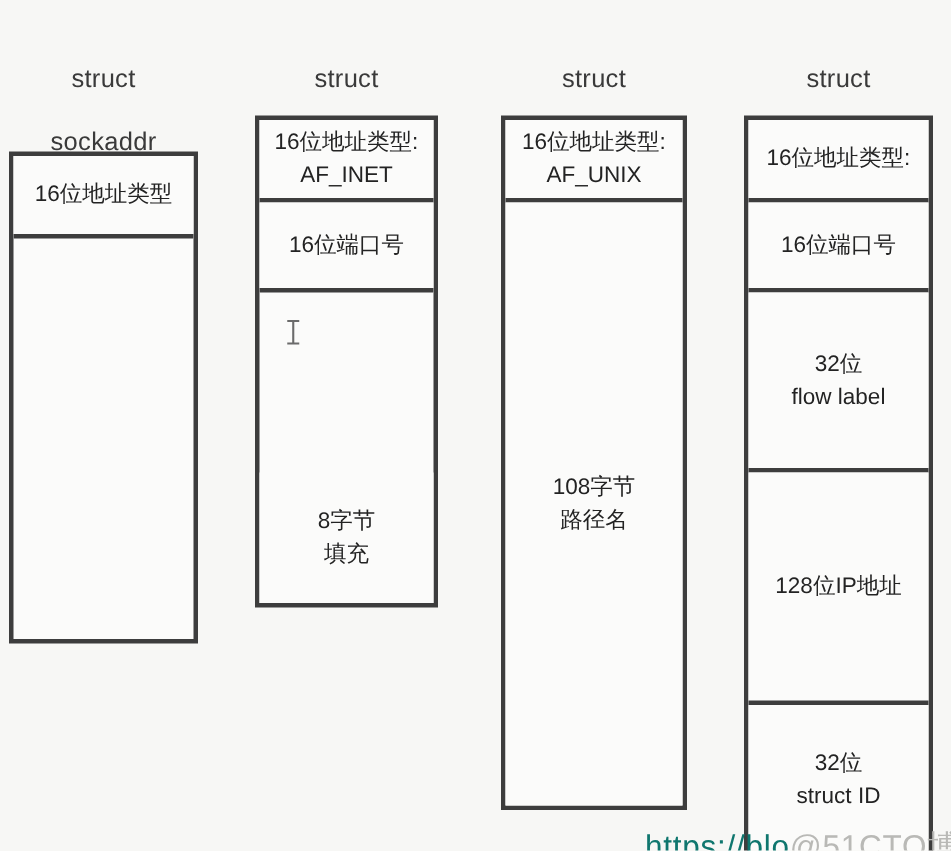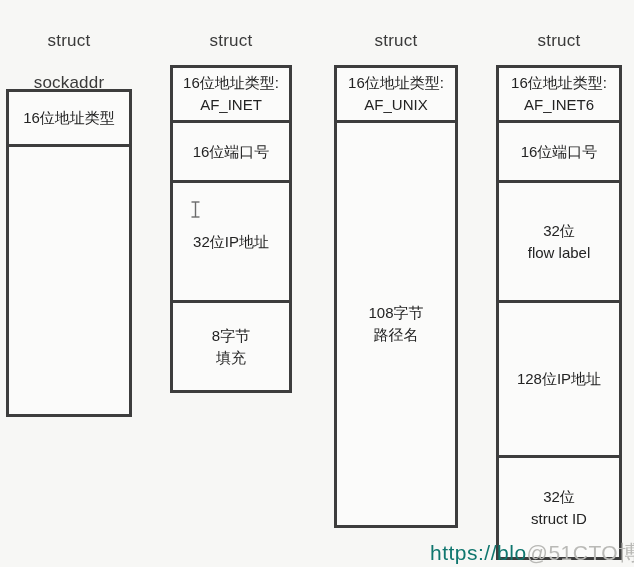--- a/index.html
+++ b/index.html
@@ -12,21 +12,21 @@
     background: #f7f7f5;
     font-family: "Liberation Sans", "DejaVu Sans", sans-serif;
     position: relative;
     overflow: hidden;
     color: #2b2b2b;
   }
 
   .diagram {
     position: absolute;
     left: 0;
-    top: 3px;
+    top: 15px;
     width: 634px;
     height: 507px;
   }
 
   .column {
     position: absolute;
     top: 0;
   }
 
   .col-title {
@@ -138,24 +138,20 @@
     </div>
     <div class="struct-box" style="top:62px; width:122px; height:328px;">
       <div class="cell divider-bottom" style="top:0px; height:55px;">
         <span class="line1 cell-cn">16位地址类型:</span>
         <span class="line2">AF_INET</span>
       </div>
       <div class="cell divider-bottom" style="top:55px; height:60px;">
         <span class="line1 cell-cn">16位端口号</span>
 
       </div>
-      <div class="cell divider-bottom" style="top:115px; height:120px;">
-        <span class="line1 cell-cn">32位IP地址</span>
-
-      </div>
       <div class="cell" style="top:235px; height:87px;">
         <span class="line1 cell-cn">8字节</span>
         <span class="line2 cell-cn">填充</span>
       </div>
     </div>
   </div>
 
   <div class="column" style="left:334px; width:124px;">
     <div class="col-title">
       <span class="t1">struct</span><br>
@@ -174,21 +170,20 @@
   </div>
 
   <div class="column" style="left:496px; width:126px;">
     <div class="col-title">
       <span class="t1">struct</span><br>
       <span class="t2">sockaddr_in6</span>
     </div>
     <div class="struct-box" style="top:62px; width:126px; height:495px;">
       <div class="cell divider-bottom" style="top:0px; height:55px;">
         <span class="line1 cell-cn">16位地址类型:</span>
-        <span class="line2">AF_INET6</span>
       </div>
       <div class="cell divider-bottom" style="top:55px; height:60px;">
         <span class="line1 cell-cn">16位端口号</span>
 
       </div>
       <div class="cell divider-bottom" style="top:115px; height:120px;">
         <span class="line1 cell-cn">32位</span>
         <span class="line2">flow label</span>
       </div>
       <div class="cell divider-bottom" style="top:235px; height:155px;">

